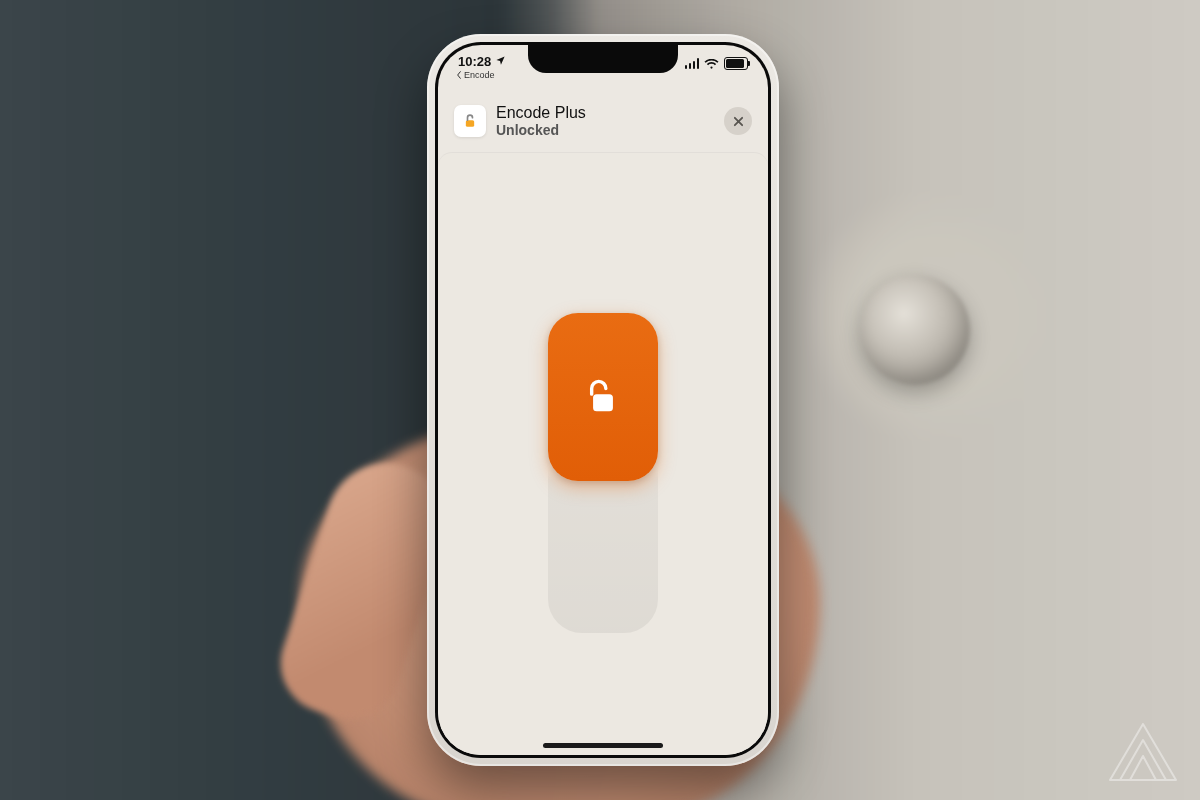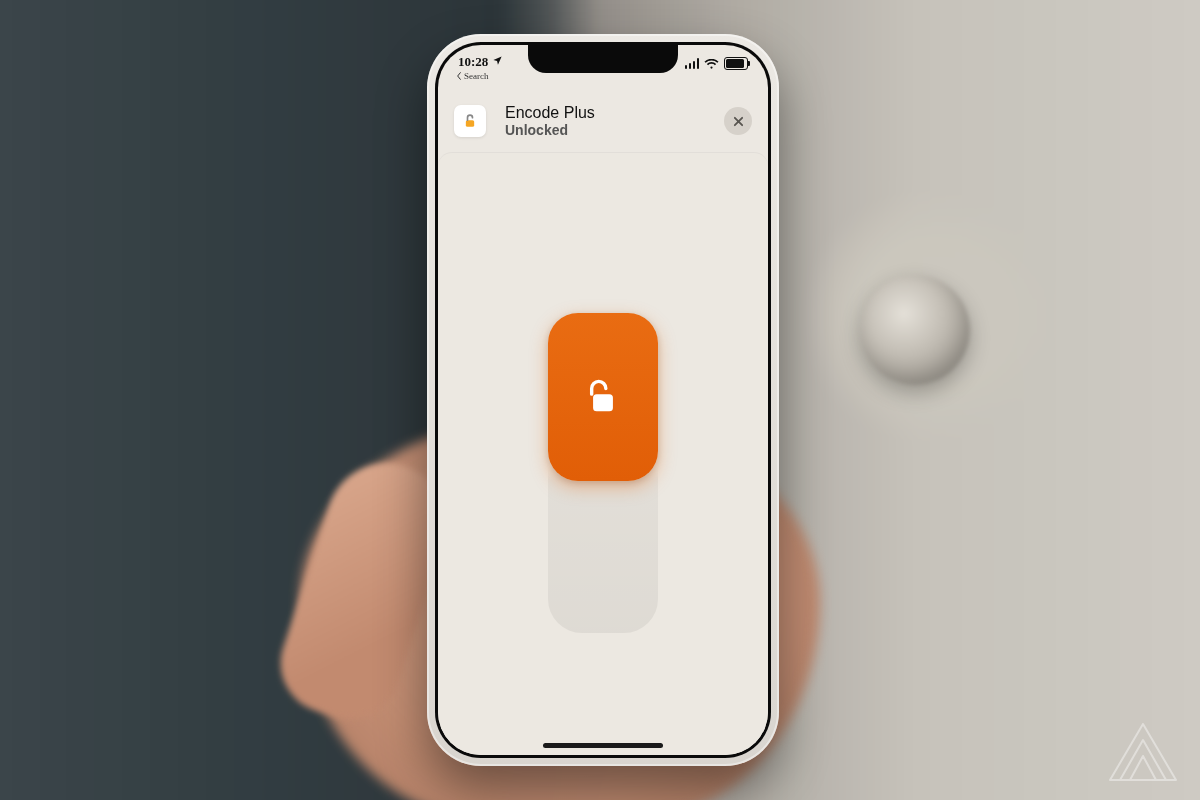--- a/index.html
+++ b/index.html
@@ -113,21 +113,20 @@
     top: 0; left: 0; right: 0;
     height: 42px;
     display: flex;
     justify-content: space-between;
     align-items: flex-start;
     padding: 8px 20px 0 20px;
     font-size: 13px;
     font-weight: 600;
     color: #111;
     z-index: 40;
-    font-family: Liberation Serif, serif;
   }
   .status-left { display:flex; flex-direction:column; gap:1px; padding-top:1px;}
   .status-time-row { display:flex; align-items:center; gap:4px; }
   .status-back { font-size: 9px; font-weight:400; color:#333; display:flex; align-items:center; gap:2px; margin-left:-2px;}
   .status-right { display:flex; align-items:center; gap:5px; padding-top:4px;}
   .sig-bars { display:flex; align-items:flex-end; gap:1.5px; height:11px;}
   .sig-bars span { width:2.5px; background:#111; border-radius:1px;}
   .sig-bars span:nth-child(1){height:4px}
   .sig-bars span:nth-child(2){height:6px}
   .sig-bars span:nth-child(3){height:8px}
@@ -157,21 +156,21 @@
     z-index:30;
   }
   .app-tile {
     width: 32px; height: 32px;
     border-radius: 7px;
     background: #fff;
     display:flex; align-items:center; justify-content:center;
     box-shadow: 0 1px 3px rgba(0,0,0,0.1);
     flex-shrink:0;
   }
-  .header-text { flex:1; line-height:1.15;margin-left:9px; }
+  .header-text { flex:1; line-height:1.15; }
   .header-title { font-size:16px; font-weight:500; color:#111; }
   .header-sub { font-size:14px; font-weight:700; color:#555; }
   .close-btn {
     width:28px; height:28px; border-radius:50%;
     background:#d6d1ca;
     display:flex; align-items:center; justify-content:center;
     color:#585550;
     font-size:14px;
     flex-shrink:0;
   }
@@ -258,21 +257,21 @@
             <span class="loc-arrow">
               <svg width="11" height="11" viewBox="0 0 24 24" fill="#111">
                   <path d="M3 11l18-8-8 18-2-8-8-2z"></path>
                 </svg>
             </span>
           </div>
           <div class="status-back">
             <svg width="6" height="8" viewBox="0 0 8 12" fill="none">
                 <path d="M6 1L2 6l4 5" stroke="#333" stroke-width="1.5" stroke-linecap="round" stroke-linejoin="round"></path>
               </svg>
-            <span>Search</span>
+            <span>Encode</span>
           </div>
         </div>
         <div class="status-right">
           <div class="sig-bars">
             <span></span>
               <span></span>
               <span></span>
               <span></span>
           </div>
           <span class="wifi">

